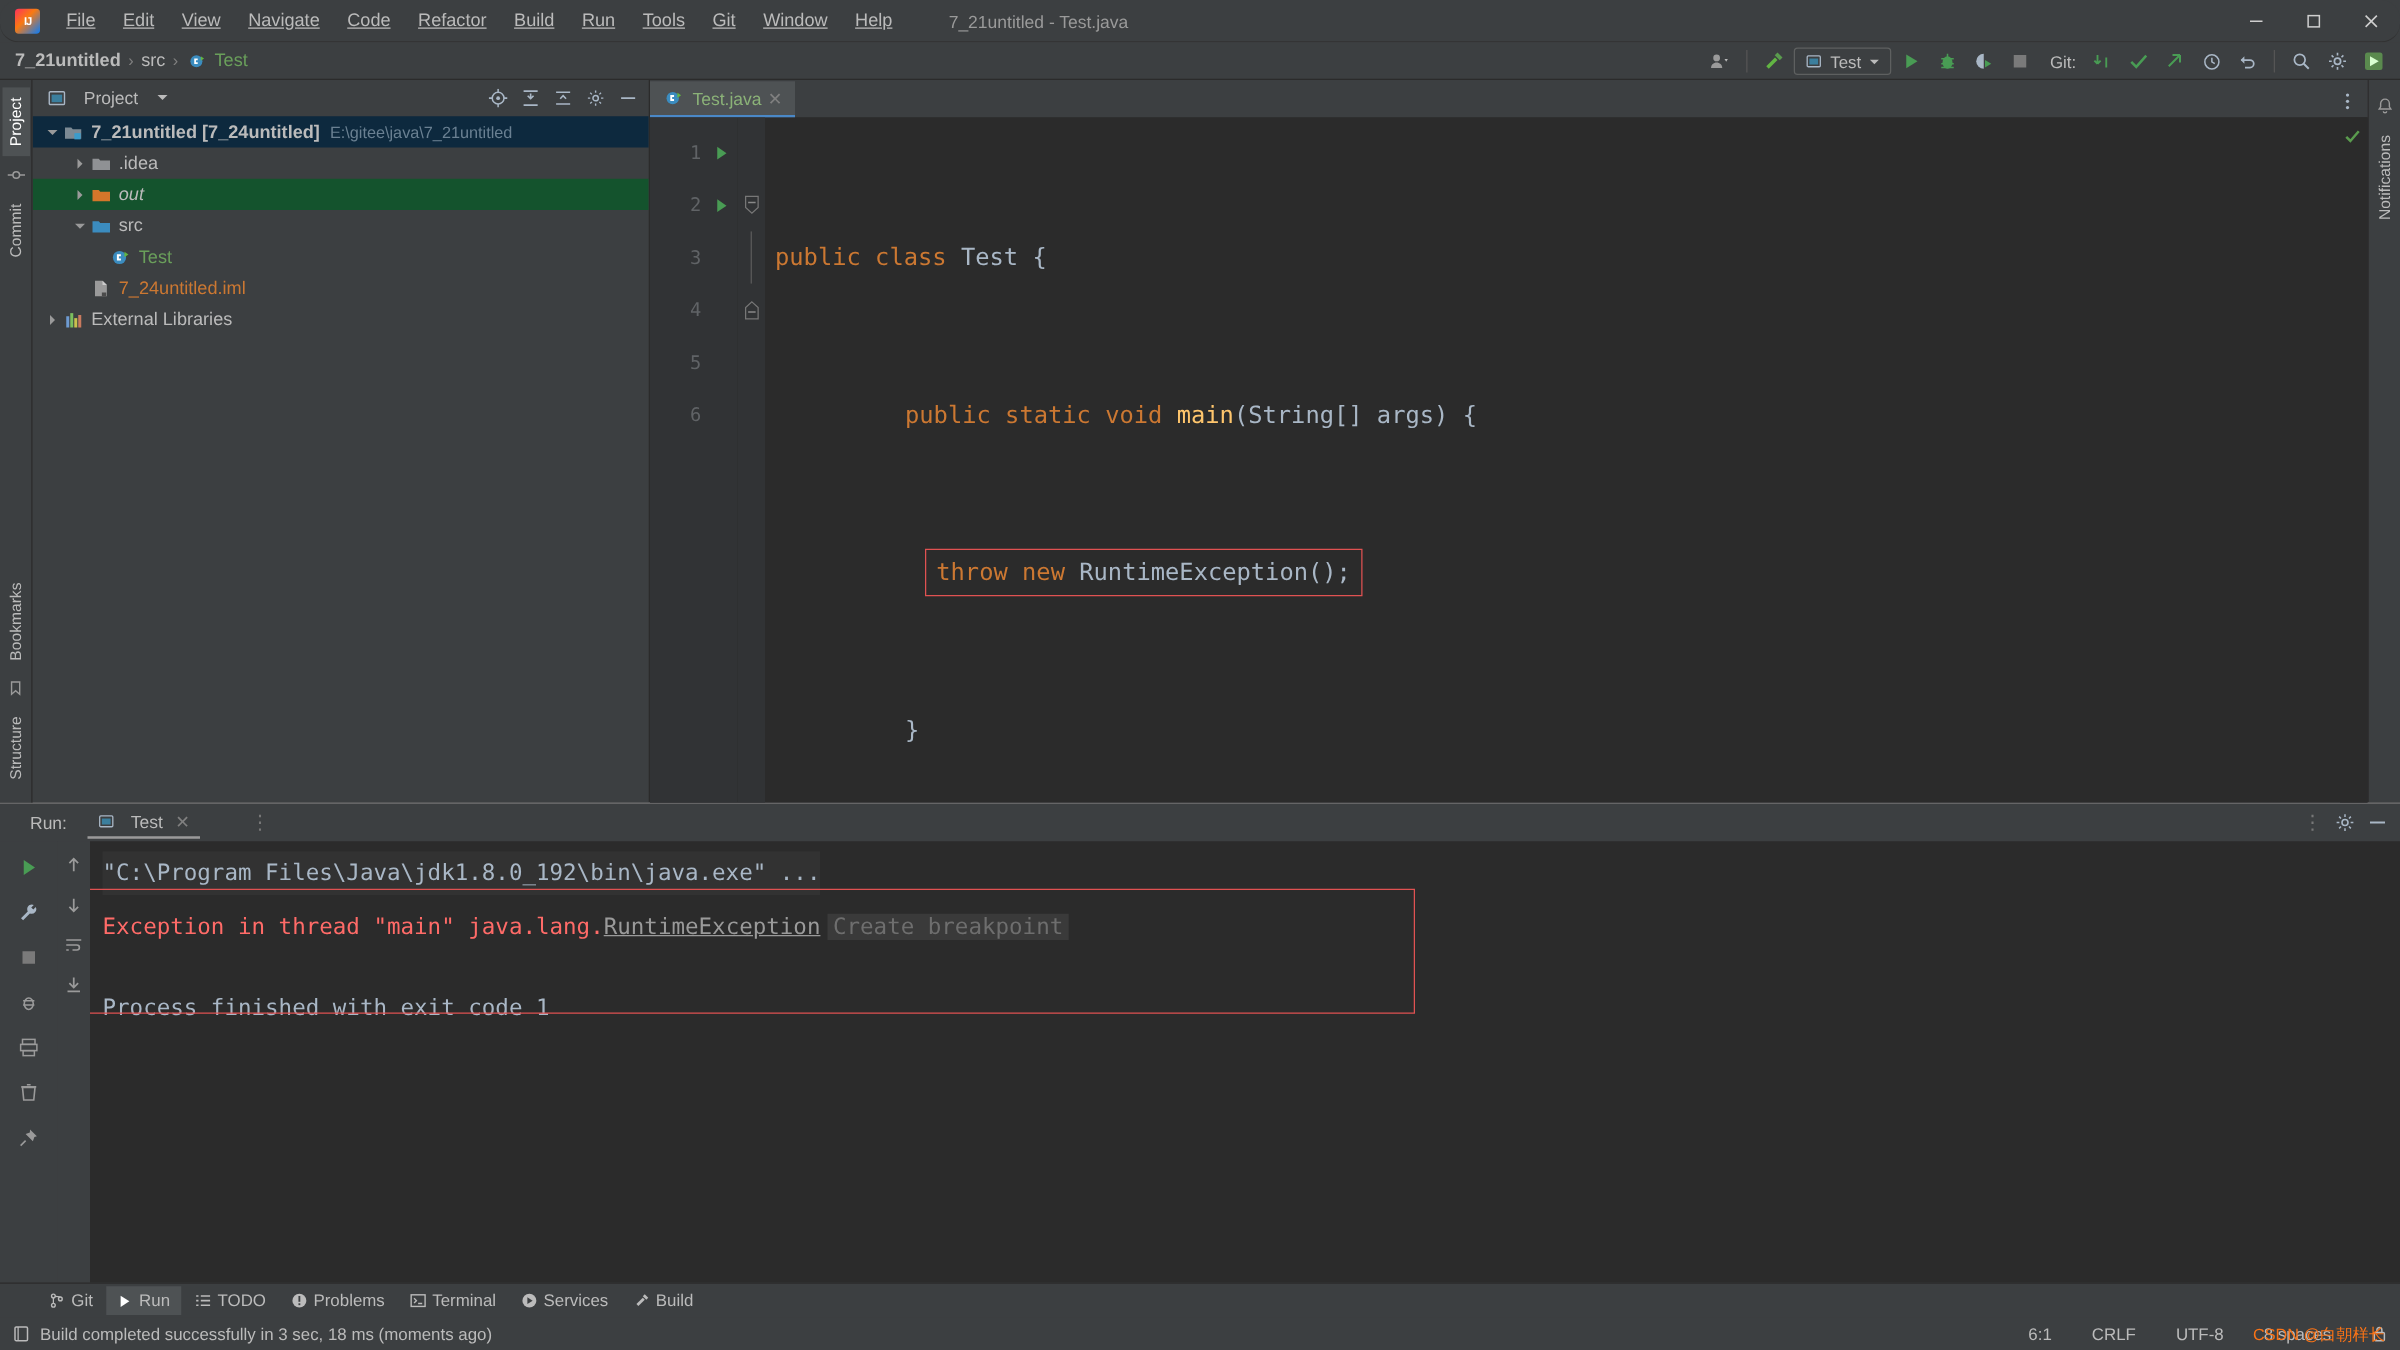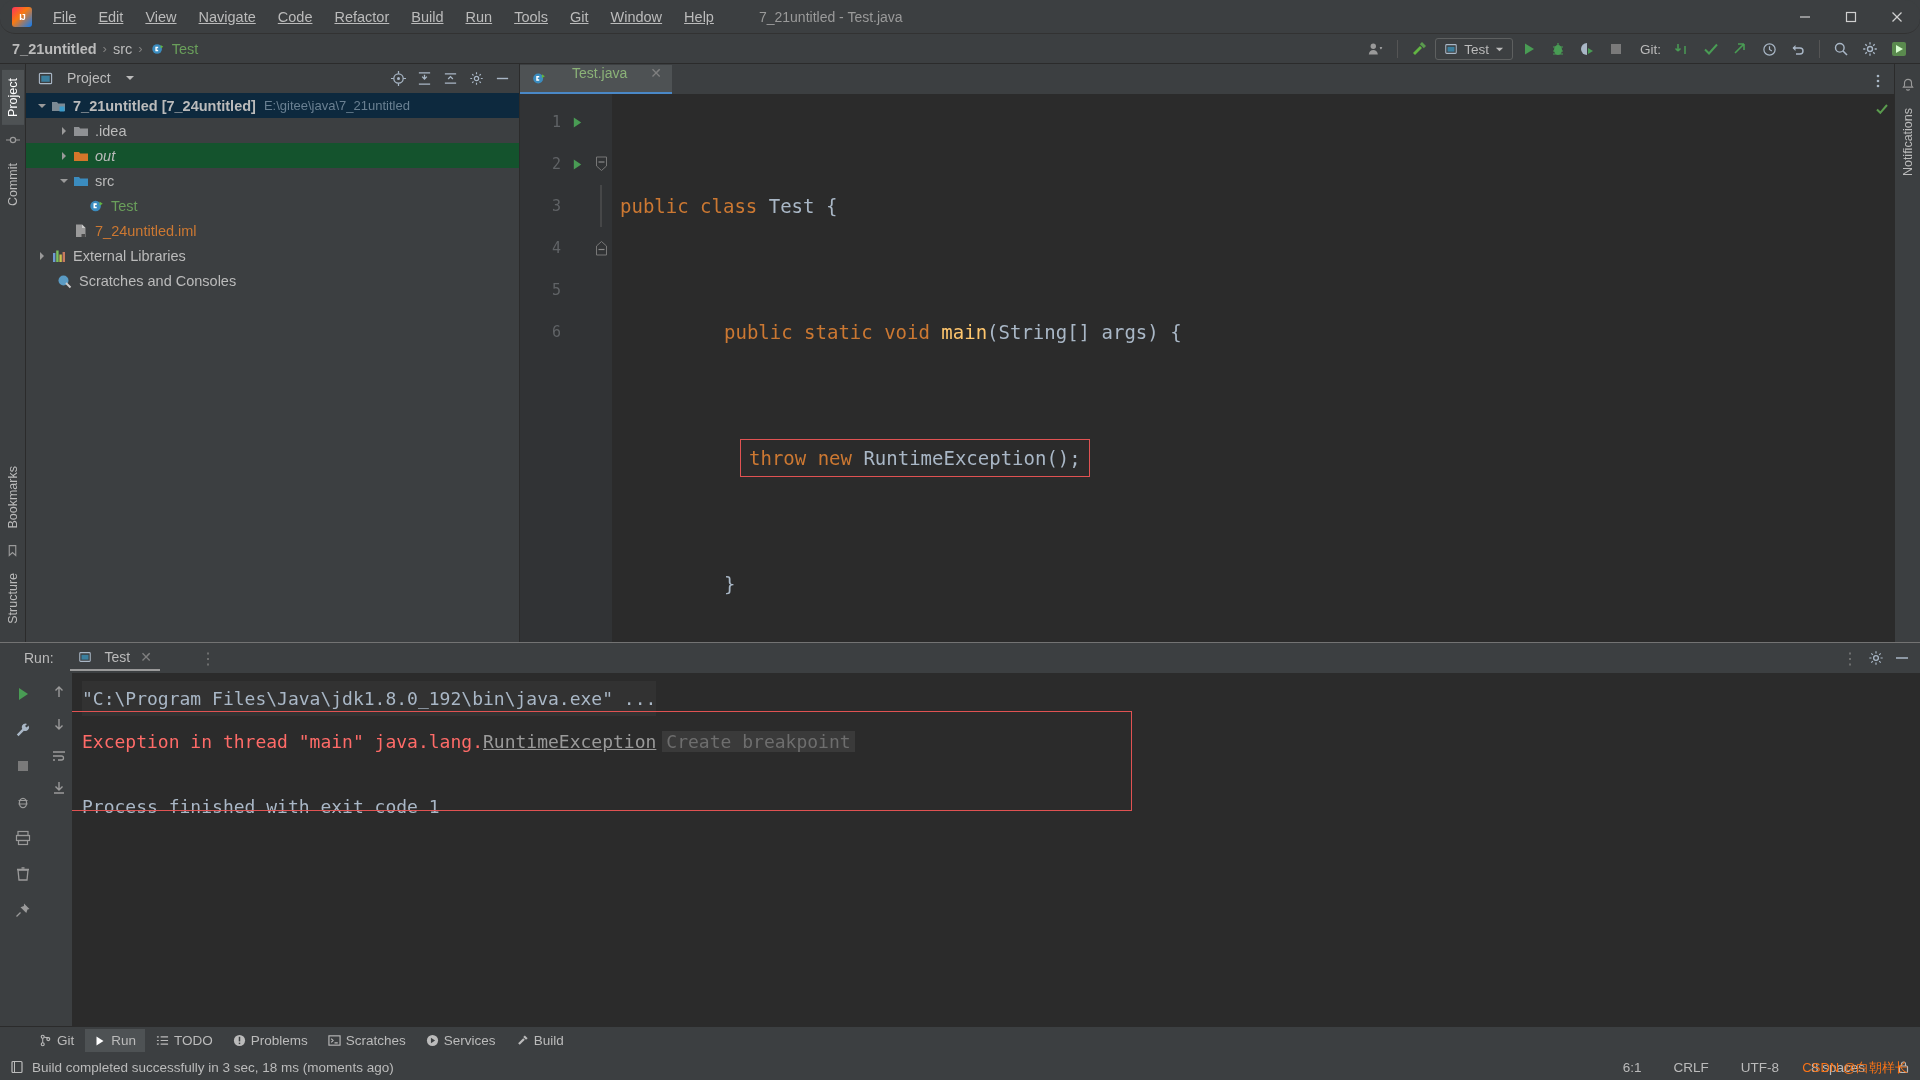--- a/index.html
+++ b/index.html
@@ -93,21 +93,21 @@
   .tlabel.bold { font-weight: bold; }
   .tpath { color: #6a8092; margin-left: 8px; font-size: 13px; }
   .tlabel.green { color: #6a9f5b; }
   .tlabel.red { color: #cc7832; }
   .ticon { width: 18px; display:flex; align-items:center; justify-content:center; margin-right: 5px; flex: 0 0 18px; }
 
   
   .editor-col { flex: 1 1 auto; display: flex; flex-direction: column; min-width: 0; background: #2b2b2b; }
   .tabbar { height: 30px; flex: 0 0 30px; background: #3c3f41; display: flex; align-items: flex-end; position: relative; }
   .etab {
-    height: 29px; display: flex; gap: 19px; padding: 0 10px 0 10px;
+    height: 29px; display: flex; align-items: center; gap: 1px; padding: 0 10px 0 10px;
     background: #4e5254; border-bottom: 2px solid #4a88c7; font-size: 14px; color: #8bb278;
   }
   .etab-close { color: #808080; font-size: 14px; margin-left: 4px; }
   .tabbar-right { position: absolute; right: 8px; bottom: 5px; color: #a9b7c6; }
 
   .editor-area { flex: 1 1 auto; display: flex; position: relative; min-height: 0; background: #2b2b2b; }
   .gutter {
     width: 70px; flex: 0 0 70px; background: #313335; display: flex; flex-direction: column;
     padding-top: 7px; font-size: 15px; color: #606366; font-family: "DejaVu Sans Mono", monospace;
   }
@@ -503,29 +503,20 @@
             <svg class="icon-svg" width="16" height="16" viewBox="0 0 16 16">
                 <rect x="2" y="5" width="2.4" height="9" fill="#6e9bd1"></rect>
                 <rect x="5.2" y="2.5" width="2.4" height="11.5" fill="#7bbf5e"></rect>
                 <rect x="8.4" y="6.5" width="2.4" height="7.5" fill="#c9c14e"></rect>
                 <rect x="11.6" y="4" width="2.4" height="10" fill="#c97a5e"></rect>
               </svg>
           </span>
           <span class="tlabel">External Libraries</span>
         </div>
 
-        <div class="trow" style="padding-left:30px">
-          <span class="ticon">
-            <svg class="icon-svg" width="16" height="16" viewBox="0 0 16 16">
-                <circle cx="6.5" cy="7.5" r="5" fill="#5a9bc4"></circle>
-                <path d="M9 10l4.5 4.5" stroke="#cccccc" stroke-width="2"></path>
-              </svg>
-          </span>
-          <span class="tlabel">Scratches and Consoles</span>
-        </div>
       </div>
     </div>
 
     <div class="editor-col">
       <div class="tabbar">
         <div class="etab">
           <span class="ticon">
             <svg class="icon-svg" width="15" height="15" viewBox="0 0 17 16">
                 <circle cx="7" cy="8" r="5.6" fill="#3b8cbf"></circle>
                 <path d="M4.8 5.2h3.4v1.7H6.5v1.9h1.7v1.7H4.8z" fill="#ffffff"></path>
@@ -773,21 +764,21 @@
       </span>
       <span>Problems</span>
     </div>
     <div class="tw-item">
       <span>
         <svg class="icon-svg" width="13" height="13" viewBox="0 0 14 14">
             <rect x="1" y="2" width="12" height="10" fill="none" stroke="#bbb" stroke-width="1.2"></rect>
             <path d="M3.5 5l2 2-2 2M7 9.5h3.5" stroke="#bbb" stroke-width="1.2" fill="none"></path>
           </svg>
       </span>
-      <span>Scratches</span>
+      <span>Terminal</span>
     </div>
     <div class="tw-item">
       <span>
         <svg class="icon-svg" width="13" height="13" viewBox="0 0 14 14">
             <circle cx="7" cy="7" r="6" fill="#bbbbbb"></circle>
             <path d="M5.3 4l4.5 3-4.5 3z" fill="#3c3f41"></path>
           </svg>
       </span>
       <span>Services</span>
     </div>

